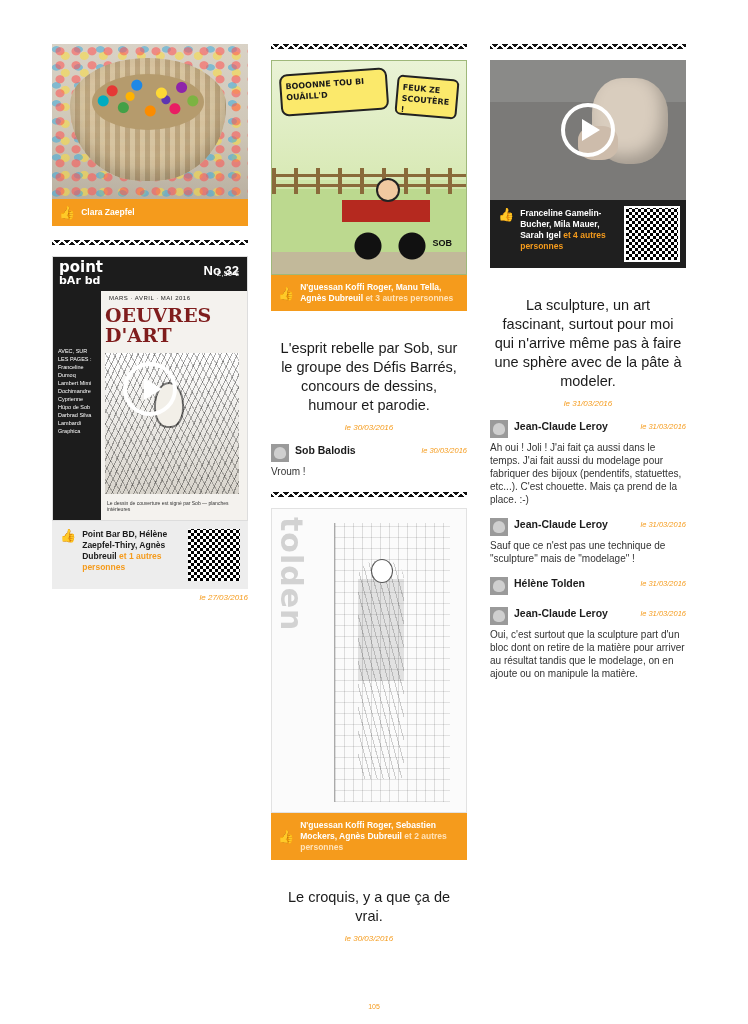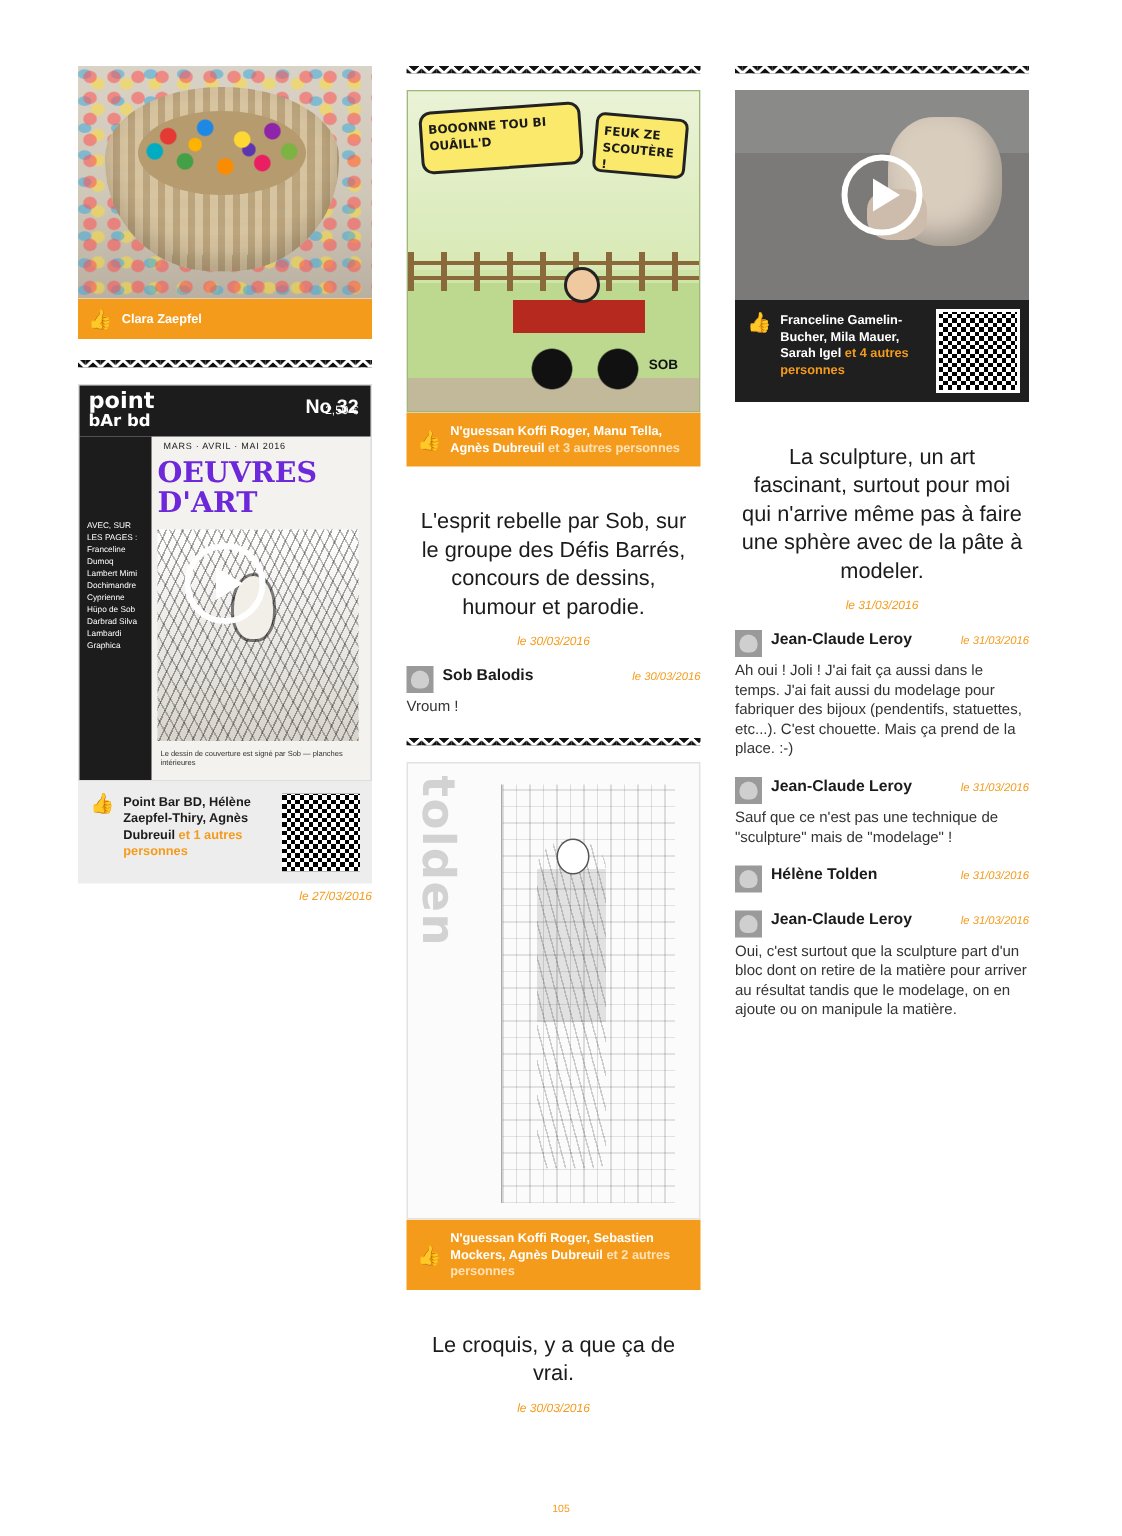--- a/index.html
+++ b/index.html
@@ -209,21 +209,21 @@
     position: absolute; right: 8px; top: 12px;
     color: #fff; font-size: 8px; padding-left: 13px;
   }
   .mag .dateline {
     position: absolute; left: 56px; top: 38px;
     font-size: 6px; letter-spacing: .5px; color: #222;
   }
   .mag .oeuvres {
     position: absolute; left: 52px; top: 48px;
     font-family: "DejaVu Serif", serif;
-    font-weight: bold; font-size: 19px; line-height: 20px; color: #6d28d9;
+    font-weight: bold; font-size: 19px; line-height: 20px; color: #7f1d1d;
   }
   .mag .sidebar {
     position: absolute; left: 0; top: 34px; width: 48px; bottom: 0;
     background: #1c1c1c; color: #fff;
     font-size: 5.5px; line-height: 8px; padding: 56px 4px 4px 5px;
   }
   .mag .art {
     position: absolute; left: 52px; right: 8px; top: 96px; bottom: 26px;
     background:
       repeating-linear-gradient(115deg, rgba(0,0,0,.35) 0 1px, transparent 1px 5px),

